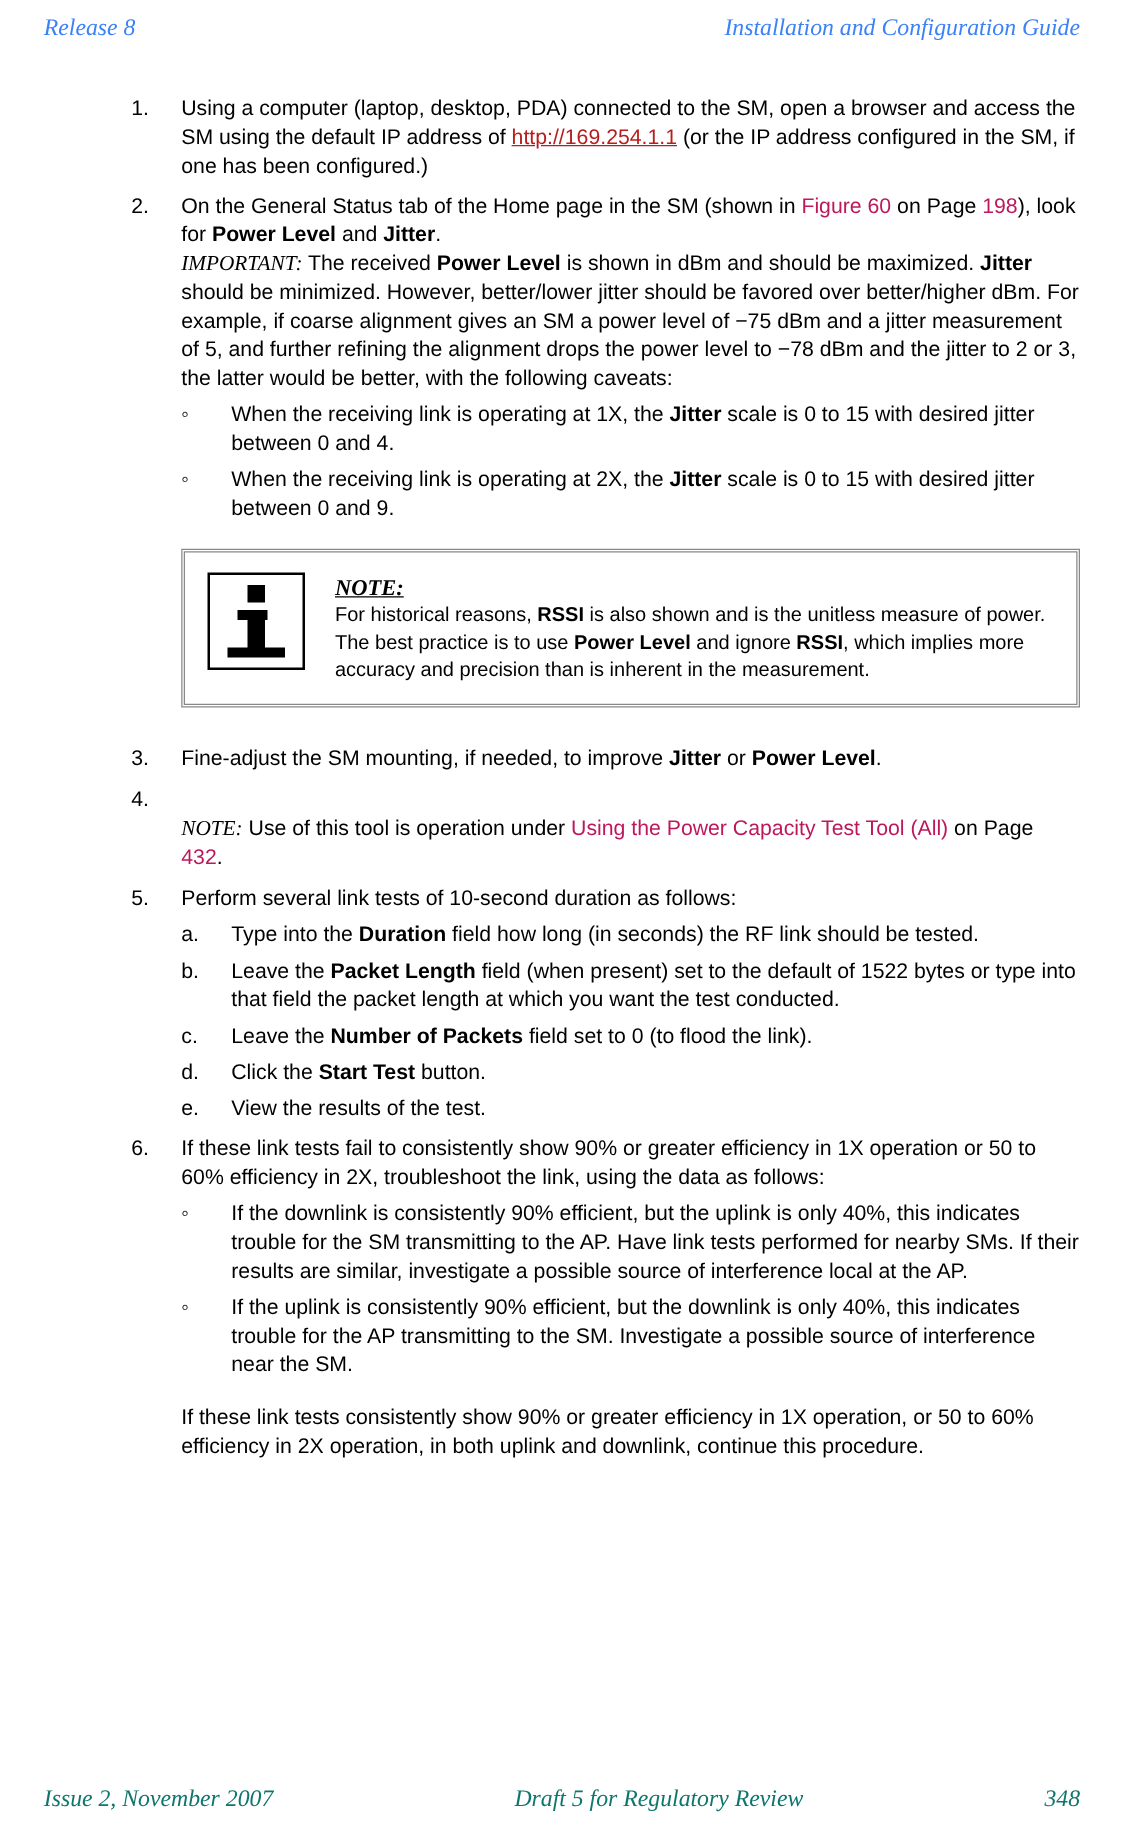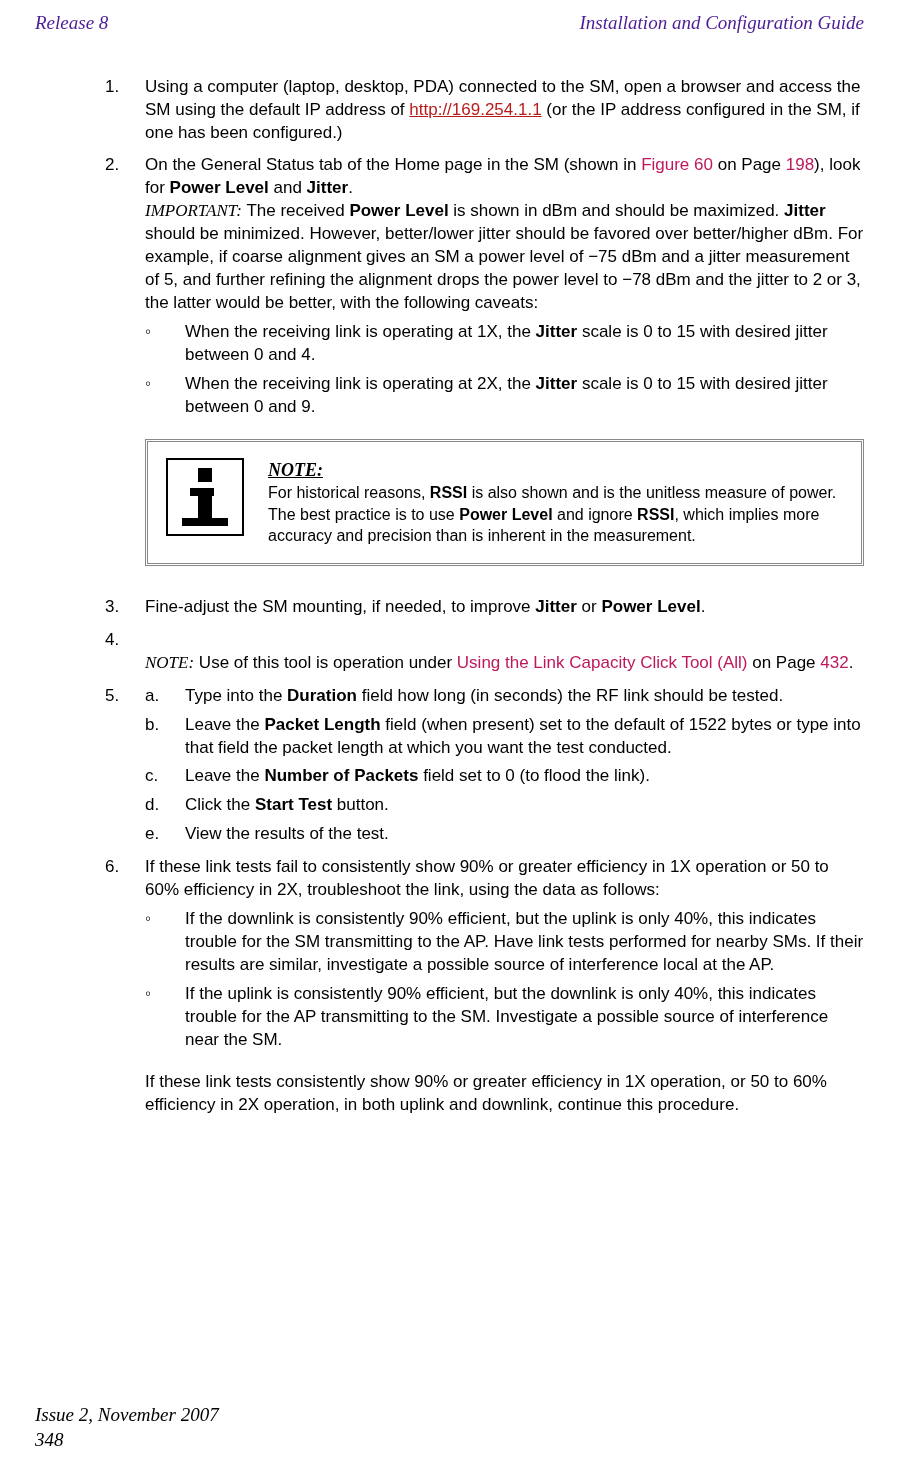--- a/index.html
+++ b/index.html
@@ -17,21 +17,21 @@
     height: 1473px;
     box-sizing: border-box;
     padding: 10px 35px 20px 35px;
     position: relative;
     display: flex;
     flex-direction: column;
   }
   .hdr {
     font-family: "Palatino Linotype", "Book Antiqua", Palatino, serif;
     font-style: italic;
-    color: #4c1d95;
+    color: #3b82f6;
     font-size: 19px;
     display: flex;
     justify-content: space-between;
     margin-bottom: 40px;
   }
   .content {
     flex: 1;
     padding-left: 70px;
   }
   ol.main { list-style: none; padding: 0; margin: 0; }
@@ -96,26 +96,26 @@
     font-family: "Times New Roman", serif;
     font-style: italic;
     font-weight: bold;
     text-decoration: underline;
     font-size: 18px;
   }
 
   .ftr {
     font-family: "Palatino Linotype", "Book Antiqua", Palatino, serif;
     font-style: italic;
-    color: #000000;
+    color: #0f766e;
     font-size: 19px;
     display: flex;
+    justify-content: space-between;
     border-top: 0;
     margin-top: auto;
-    flex-direction: column;
   }
 </style>
 </head>
 <body>
 
 <div class="page">
   <div class="hdr">
     <span>Release 8</span>
     <span>Installation and Configuration Guide</span>
   </div>
@@ -156,25 +156,26 @@
       </li>
 
       <li>
         <span class="num">3.</span>
         <span>Fine-adjust the SM mounting, if needed, to improve </span><b>Jitter</b><span> or </span><b>Power Level</b><span>.</span>
       </li>
 
       <li>
         <span class="num">4.</span>
         <br>
-        <span class="ital">NOTE:</span><span> Use of this tool is operation under </span><span class="xref">Using the Link Capacity Click Tool (All)</span><span> on Page </span><span class="xref">432</span><span>.</span>
+        <span class="ital">NOTE:</span><span> Use of this tool is operation under </span><span class="xref">Using the Power Capacity Test Tool (All)</span><span> on Page </span><span class="xref">432</span><span>.</span>
       </li>
 
       <li>
         <span class="num">5.</span>
+        <span>Perform several link tests of 10-second duration as follows:</span>
         <ol class="sub">
           <li><span class="mk">a.</span><span>Type into the </span><b>Duration</b><span> field how long (in seconds) the RF link should be tested.</span></li>
           <li><span class="mk">b.</span><span>Leave the </span><b>Packet Length</b><span> field (when present) set to the default of 1522 bytes or type into that field the packet length at which you want the test conducted.</span></li>
           <li><span class="mk">c.</span><span>Leave the </span><b>Number of Packets</b><span> field set to 0 (to flood the link).</span></li>
           <li><span class="mk">d.</span><span>Click the </span><b>Start Test</b><span> button.</span></li>
           <li><span class="mk">e.</span><span>View the results of the test.</span></li>
         </ol>
       </li>
 
       <li>
@@ -184,15 +185,16 @@
           <li><span class="mk">◦</span><span>If the downlink is consistently 90% efficient, but the uplink is only 40%, this indicates trouble for the SM transmitting to the AP. Have link tests performed for nearby SMs. If their results are similar, investigate a possible source of interference local at the AP.</span></li>
           <li><span class="mk">◦</span><span>If the uplink is consistently 90% efficient, but the downlink is only 40%, this indicates trouble for the AP transmitting to the SM. Investigate a possible source of interference near the SM.</span></li>
         </ul>
         <div style="margin-top:19px">If these link tests consistently show 90% or greater efficiency in 1X operation, or 50 to 60% efficiency in 2X operation, in both uplink and downlink, continue this procedure.</div>
       </li>
     </ol>
   </div>
 
   <div class="ftr">
     <span>Issue 2, November 2007</span>
+    <span>Draft 5 for Regulatory Review</span>
     <span>348</span>
   </div>
 </div>
 
 </body></html>

